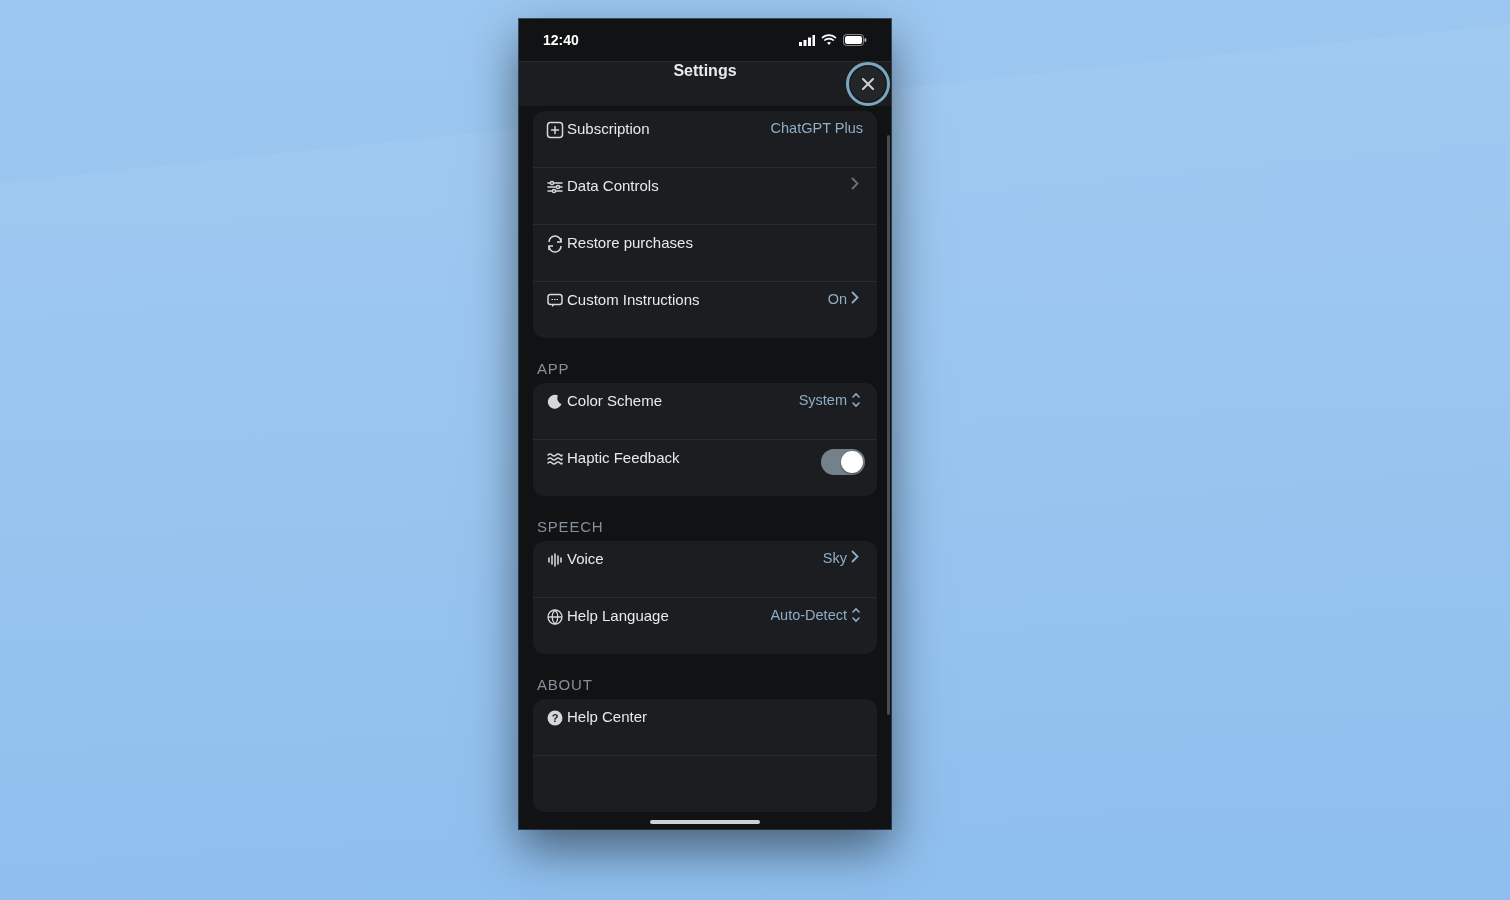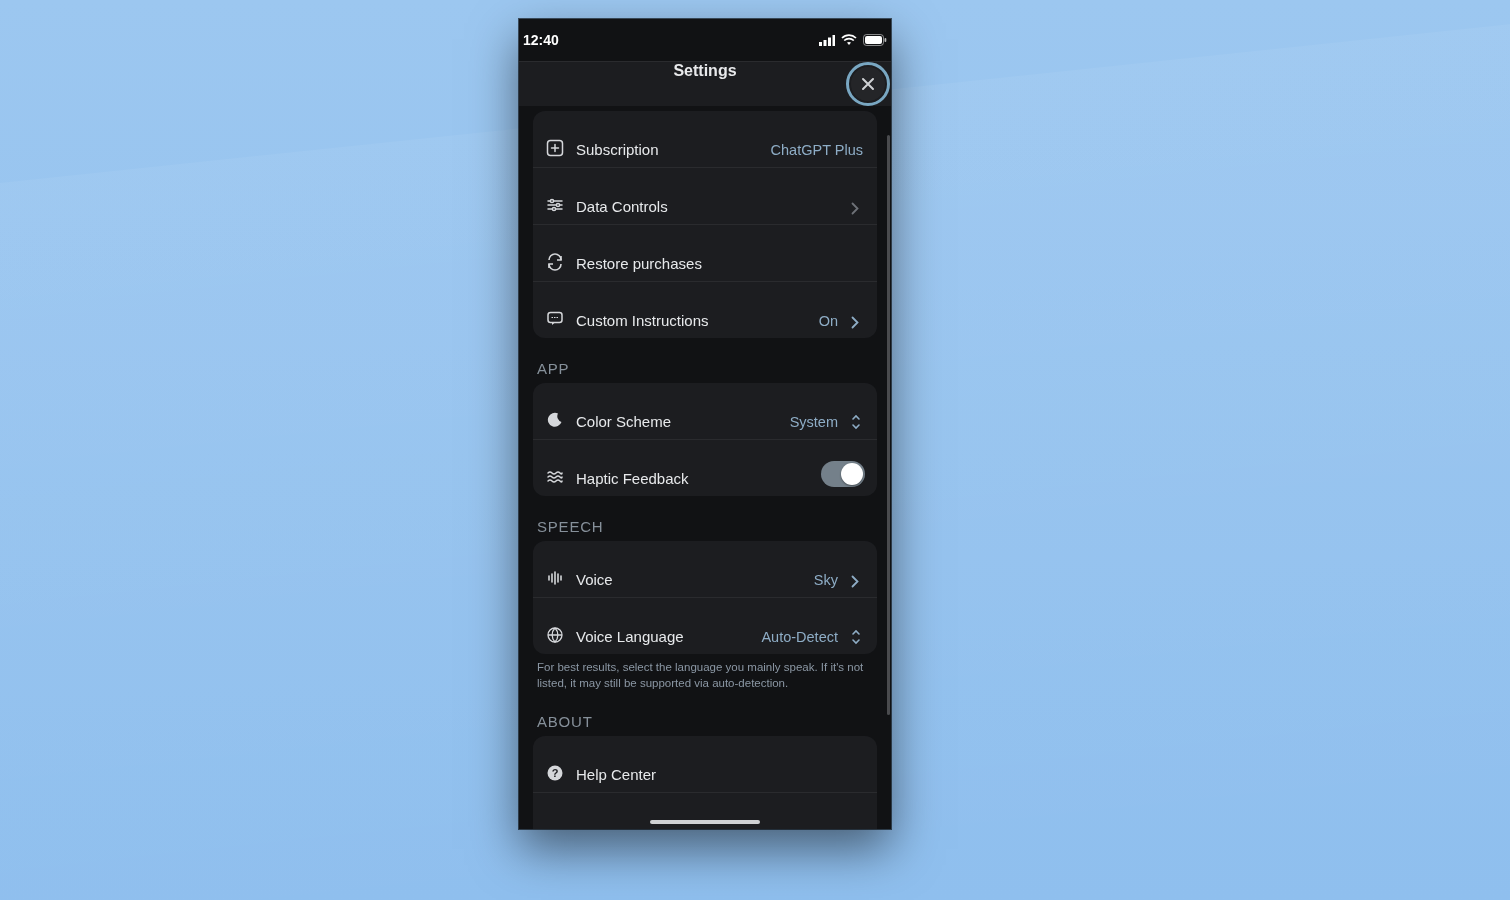--- a/index.html
+++ b/index.html
@@ -15,21 +15,21 @@
     background:linear-gradient(180deg,rgba(255,255,255,0.05),rgba(255,255,255,0));
     pointer-events:none;
   }
   .phone{
     position:absolute;left:519px;top:19px;width:372px;height:810px;
     background:#111214;
     box-shadow:0 20px 45px rgba(0,0,0,.5),0 0 0 1px rgba(0,0,0,.6);
   }
   .statusbar{
     display:flex;align-items:center;justify-content:space-between;
-    height:42px;padding:0 4px;color:#fff;font-weight:600;font-size:14px;
+    height:42px;padding:0 24px;color:#fff;font-weight:600;font-size:14px;
   }
   .sb-icons{display:flex;align-items:center;gap:6px}
   .navbar{
     position:relative;height:44px;background:#1c1d20;
     display:flex;align-items:flex-start;justify-content:center;
     color:#e9eaec;font-weight:600;font-size:16px;
     border-top:1px solid #2a2b2e;
   }
   .close{
     position:absolute;right:6px;top:5px;width:34px;height:34px;
@@ -49,21 +49,21 @@
   .section-caption{
     color:#8b97a4;font-size:11.5px;line-height:1.35;
     padding:8px 18px 0 18px;
   }
   .section-caption.sm{padding-top:6px}
   .group{
     margin:0 14px;border-radius:12px;overflow:hidden;
     background:#1c1d20;
   }
   .row{
-    display:flex;align-items:flex-end;gap:11px;
+    display:flex;align-items:flex-start;gap:2px;
     padding:9px 12px 9px 12px;min-height:38px;
     border-top:1px solid #2a2b2e;
   }
   .group .row:first-child{border-top:0}
   .row .icon-slot{
     width:20px;height:20px;flex:0 0 20px;display:flex;align-items:center;justify-content:center;color:#d5d7da;
   }
   .row .label{flex:1;color:#e7e9eb;font-size:15px}
   .row .value{color:#8eadc6;font-size:14.5px;margin-right:2px}
   .row .chev,.row .updn{color:#8eadc6;flex:0 0 14px;display:flex}
@@ -241,30 +241,29 @@
           </span>
         </div>
         <div class="row">
           <span class="icon-slot">
             <svg width="18" height="18" viewBox="0 0 18 18" stroke="#d5d7da" stroke-width="1.3" fill="none">
                 <circle cx="9" cy="9" r="7"></circle>
                 <path d="M2 9 H16"></path>
                 <path d="M9 2 A10 10 0 0 1 9 16 A10 10 0 0 1 9 2"></path>
               </svg>
           </span>
-          <span class="label">Voice Language</span>
+          <span class="label">Help Language</span>
           <span class="value">Auto-Detect</span>
           <span class="updn">
             <svg width="10" height="16" viewBox="0 0 10 16">
                 <path d="M2 5 L5 2 L8 5 M2 11 L5 14 L8 11" stroke="currentColor" stroke-width="1.6" fill="none" stroke-linecap="round"></path>
               </svg>
           </span>
         </div>
       </div>
-      <div class="section-caption sm">For best results, select the language you mainly speak. If it's not listed, it may still be supported via auto-detection.</div>
 
       <div class="section-label">ABOUT</div>
       <div class="group">
         <div class="row">
           <span class="icon-slot">
             <svg width="18" height="18" viewBox="0 0 18 18">
                 <circle cx="9" cy="9" r="7.5" fill="#d5d7da"></circle>
                 <text x="9" y="12.5" font-size="11" font-weight="700" text-anchor="middle" fill="#1c1d20">?</text>
               </svg>
           </span>

